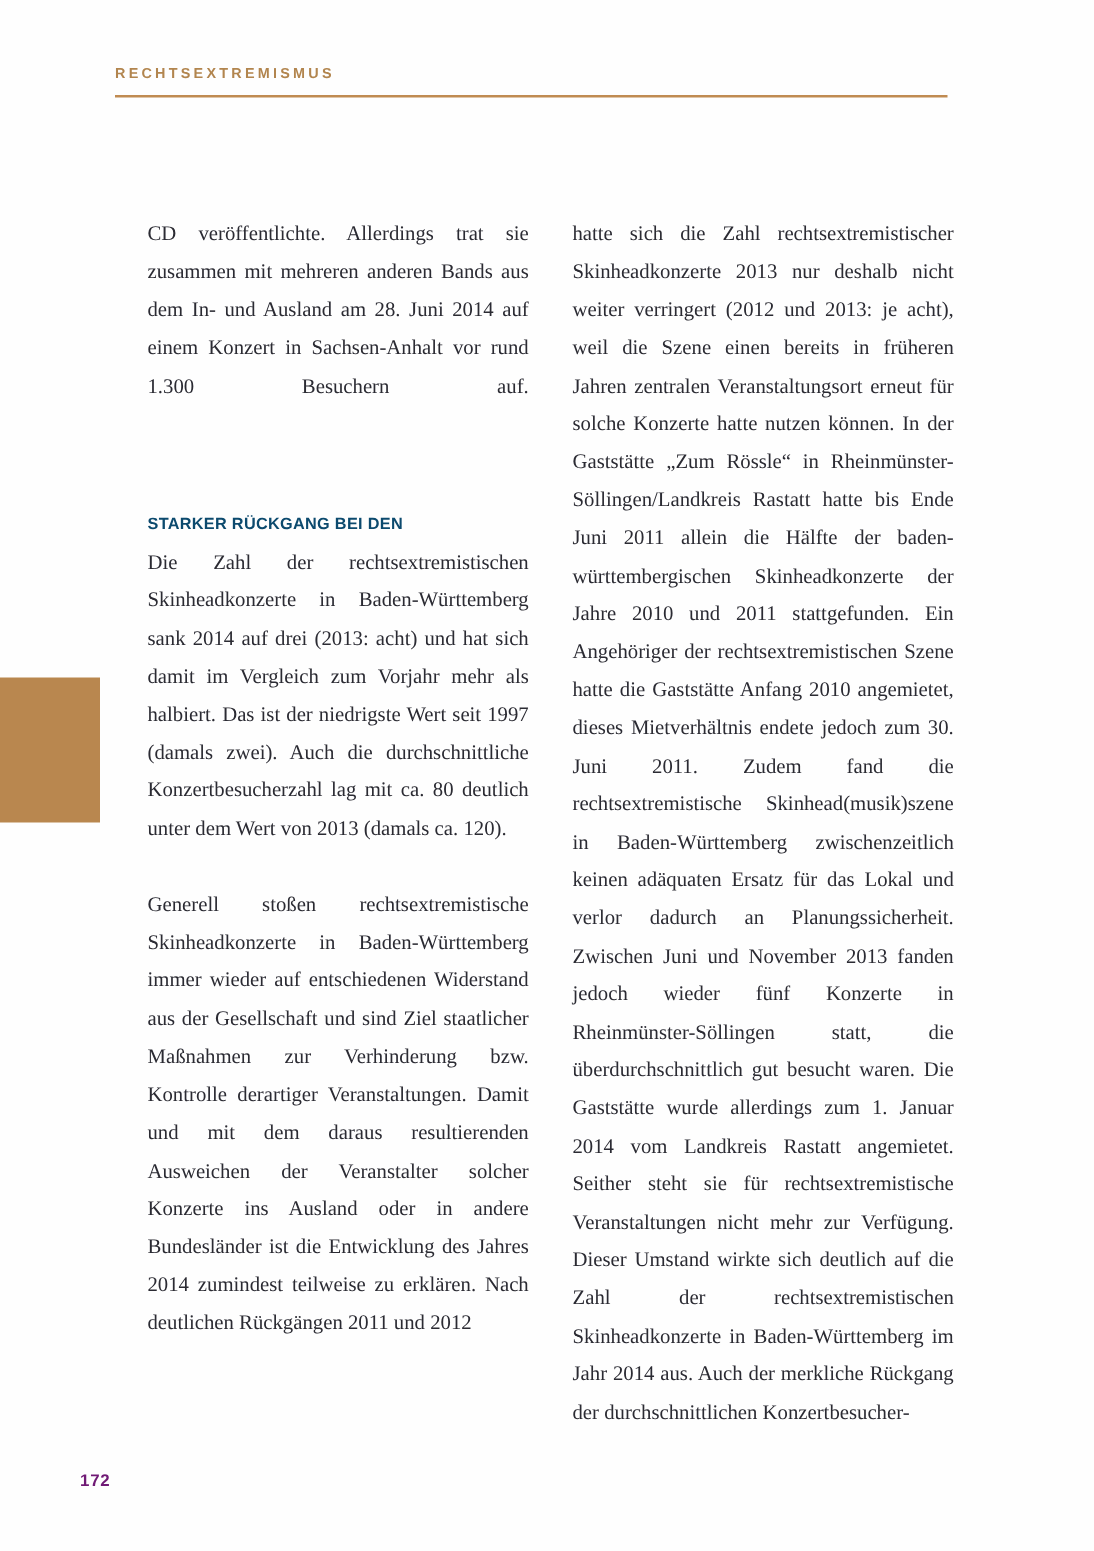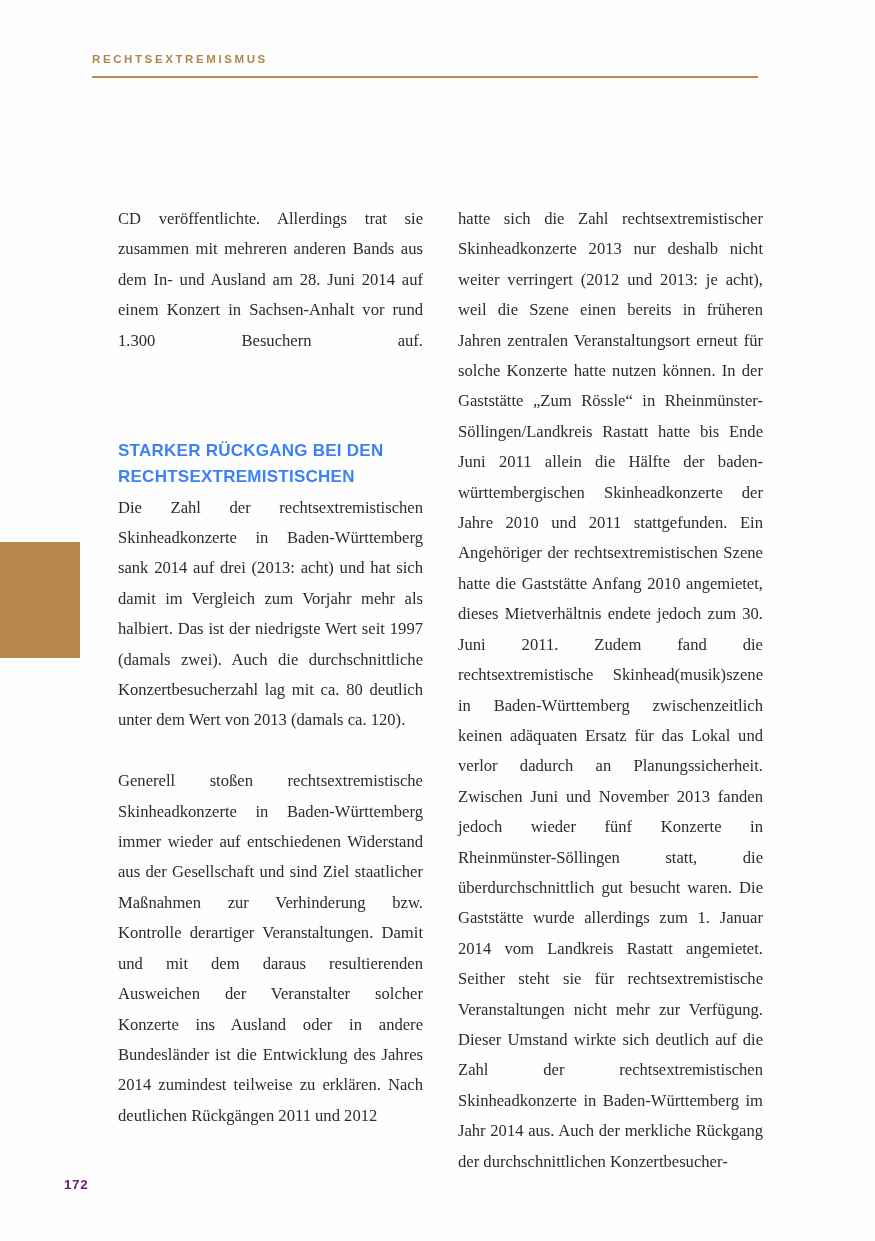--- a/index.html
+++ b/index.html
@@ -65,21 +65,20 @@
     position: absolute;
     left: 0;
     top: 0;
     width: 875px;
     height: 1241px;
   }
   .column {
     position: absolute;
     top: 172px;
     width: 305px;
-    margin-top: 32px;
   }
   .column.left  { left: 118px; }
   .column.right { left: 458px; }
 
   .para {
     margin: 0 0 0 0;
     font-family: "Liberation Serif", serif;
     font-size: 16.6px;
     line-height: 30.4px;
     color: #2b2b33;
@@ -94,25 +93,25 @@
   
   .para::after {
     content: "";
     display: inline-block;
     width: 100%;
   }
   .para.nostretch::after { content: none; }
 
   .section-heading {
     font-family: "Liberation Sans", sans-serif;
-    font-size: 17px;
+    font-size: 13px;
     font-weight: bold;
     line-height: 25.6px;
     letter-spacing: 0.25px;
-    color: #3b82f6;
+    color: #0c4a6e;
     margin: 0;
     text-align: left;
   }
   .heading-block {
     margin-top: 52px;
     margin-bottom: 3px;
   }
 
   
   .folio {
@@ -138,21 +137,20 @@
 
   <div class="edge-tab"></div>
 
   <div class="columns">
 
     <div class="column left">
       <p class="para">CD veröffentlichte. Allerdings trat sie zusammen mit mehreren anderen Bands aus dem In- und Ausland am 28. Juni 2014 auf einem Konzert in Sachsen-Anhalt vor rund 1.300 Besuchern auf.</p>
 
       <div class="heading-block">
         <div class="section-heading">STARKER RÜCKGANG BEI DEN</div>
-        <div class="section-heading">RECHTSEXTREMISTISCHEN</div>
       </div>
 
       <p class="para nostretch">Die Zahl der rechtsextremistischen Skinheadkonzerte in Baden-Württemberg sank 2014 auf drei (2013: acht) und hat sich damit im Vergleich zum Vorjahr mehr als halbiert. Das ist der niedrigste Wert seit 1997 (damals zwei). Auch die durchschnittliche Konzertbesucherzahl lag mit ca. 80 deutlich unter dem Wert von 2013 (damals ca. 120).</p>
       <p class="para nostretch">Generell stoßen rechtsextremistische Skinheadkonzerte in Baden-Württemberg immer wieder auf entschiedenen Widerstand aus der Gesellschaft und sind Ziel staatlicher Maßnahmen zur Verhinderung bzw. Kontrolle derartiger Veranstaltungen. Damit und mit dem daraus resultierenden Ausweichen der Veranstalter solcher Konzerte ins Ausland oder in andere Bundesländer ist die Entwicklung des Jahres 2014 zumindest teilweise zu erklären. Nach deutlichen Rückgängen 2011 und 2012</p>
     </div>
 
     <div class="column right">
       <p class="para nostretch">hatte sich die Zahl rechtsextremistischer Skinheadkonzerte 2013 nur deshalb nicht weiter verringert (2012 und 2013: je acht), weil die Szene einen bereits in früheren Jahren zentralen Veranstaltungsort erneut für solche Konzerte hatte nutzen können. In der Gaststätte „Zum Rössle“ in Rheinmünster-Söllingen/Landkreis Rastatt hatte bis Ende Juni 2011 allein die Hälfte der baden-württembergischen Skinheadkonzerte der Jahre 2010 und 2011 stattgefunden. Ein Angehöriger der rechtsextremistischen Szene hatte die Gaststätte Anfang 2010 angemietet, dieses Mietverhältnis endete jedoch zum 30. Juni 2011. Zudem fand die rechtsextremistische Skinhead(musik)szene in Baden-Württemberg zwischenzeitlich keinen adäquaten Ersatz für das Lokal und verlor dadurch an Planungssicherheit. Zwischen Juni und November 2013 fanden jedoch wieder fünf Konzerte in Rheinmünster-Söllingen statt, die überdurchschnittlich gut besucht waren. Die Gaststätte wurde allerdings zum 1. Januar 2014 vom Landkreis Rastatt angemietet. Seither steht sie für rechtsextremistische Veranstaltungen nicht mehr zur Verfügung. Dieser Umstand wirkte sich deutlich auf die Zahl der rechtsextremistischen Skinheadkonzerte in Baden-Württemberg im Jahr 2014 aus. Auch der merkliche Rückgang der durchschnittlichen Konzertbesucher-</p>
     </div>
 

